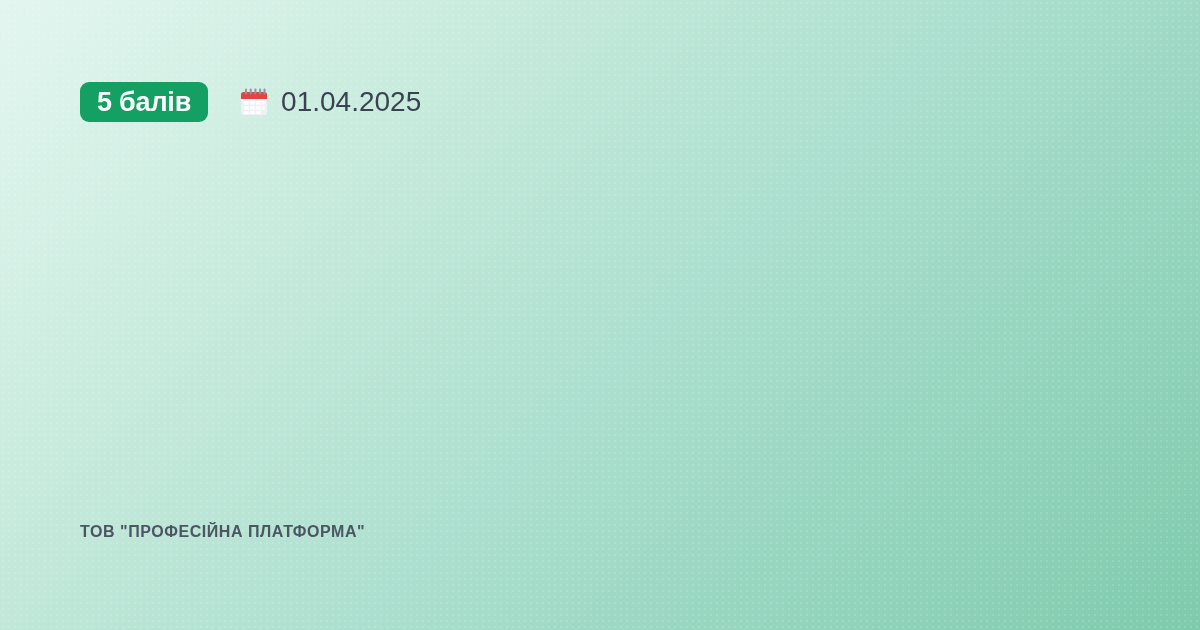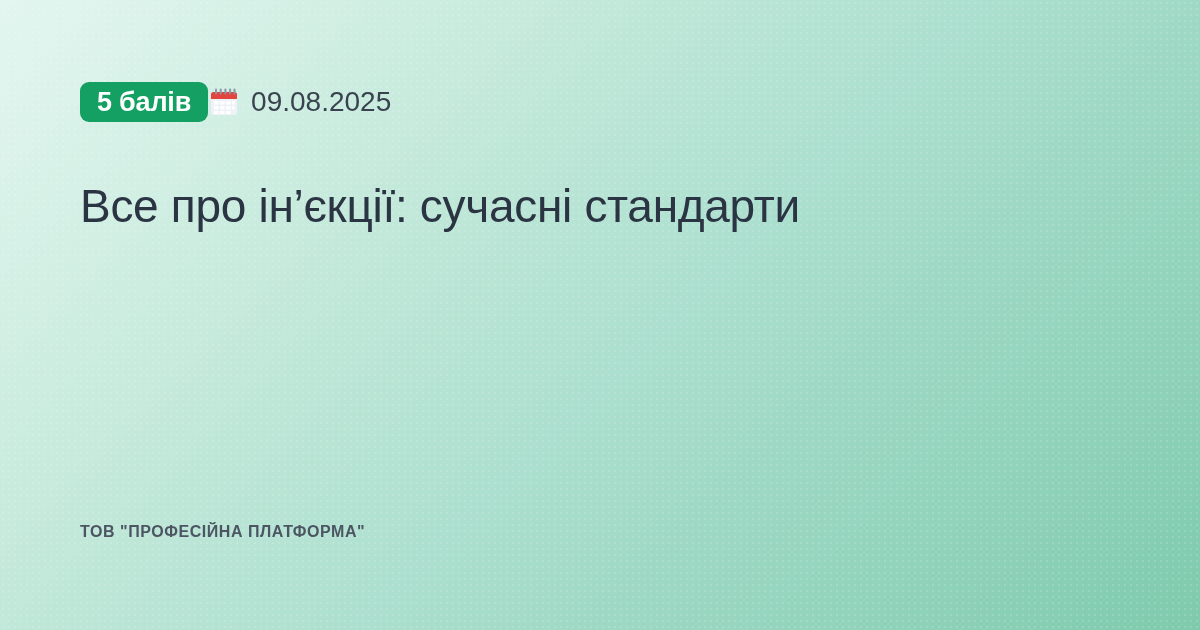--- a/index.html
+++ b/index.html
@@ -49,20 +49,21 @@
     bottom: 0;
   }
 
   
   .meta-row {
     position: absolute;
     top: 82px;
     left: 0;
     display: flex;
     align-items: center;
+    gap: 30px;
     height: 40px;
   }
 
   .points-badge {
     display: inline-flex;
     align-items: center;
     justify-content: center;
     height: 40px;
     padding: 0 17px;
     border-radius: 9px;
@@ -152,24 +153,23 @@
               <rect x="6" y="20" width="4.6" height="3.4" rx="0.6"></rect>
               <rect x="12" y="20" width="4.6" height="3.4" rx="0.6"></rect>
               <rect x="18" y="20" width="4.6" height="3.4" rx="0.6"></rect>
               <rect x="24" y="20" width="2.6" height="3.4" rx="0.6"></rect>
               <rect x="6" y="25" width="4.6" height="3" rx="0.6"></rect>
               <rect x="12" y="25" width="4.6" height="3" rx="0.6"></rect>
               <rect x="18" y="25" width="4.6" height="3" rx="0.6"></rect>
             </g>
           </svg>
         </span>
-        <span>09.08.2025</span>
+        <span>01.04.2025</span>
       </span>
 
 
     </div>
 
-    <h1 class="title">Все про ін’єкції: сучасні стандарти</h1>
 
     <div class="footer">ТОВ "ПРОФЕСІЙНА ПЛАТФОРМА"</div>
 
   </div>
 </div>
 
 </body></html>

